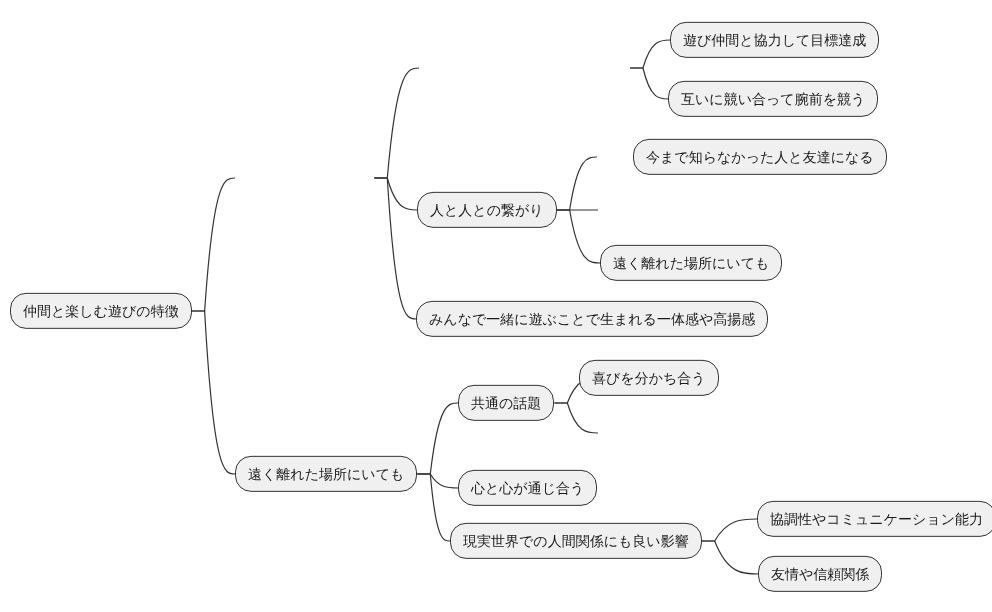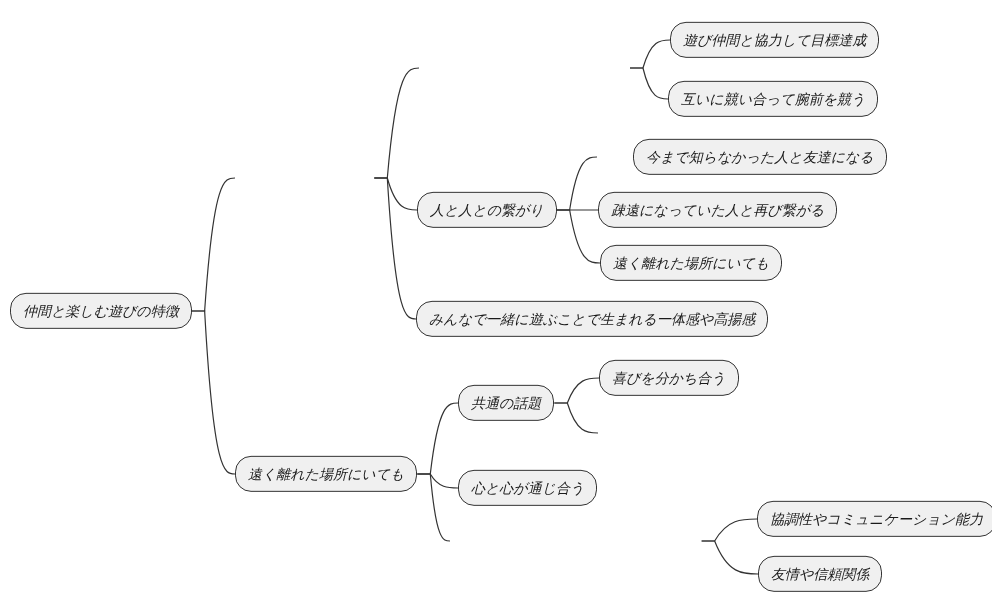--- a/index.html
+++ b/index.html
@@ -28,21 +28,20 @@
     transform:translateY(-50%);
     background:var(--node-fill);
     border:1.4px solid var(--node-border);
     border-radius:16px;
     padding:7px 12px;
     font-size:14px;
     line-height:1.45;
     color:var(--text);
     white-space:nowrap;
     box-sizing:border-box;
-    font-style:italic;
   }
 </style>
 </head>
 <body>
 
 <div class="canvas">
   <svg id="edge-layer" viewBox="0 0 992 612">
       <path d="M 191.640625 311 L 204.640625 311 C 213.7484375 178, 224.37421875 178, 235 178" fill="none" stroke="#333333" stroke-width="1.2"></path>
       <path d="M 191.640625 311 L 204.640625 311 C 213.7484375 474, 224.37421875 474, 235 474" fill="none" stroke="#333333" stroke-width="1.2"></path>
       <path d="M 374.3125 178 L 387.3125 178 C 396.81875 68, 407.909375 68, 419 68" fill="none" stroke="#333333" stroke-width="1.2"></path>
@@ -62,20 +61,20 @@
       <path d="M 701.640625 541 L 714.640625 541 C 727.6484375 574, 742.82421875 574, 758 574" fill="none" stroke="#333333" stroke-width="1.2"></path>
     </svg>
 
   <div class="node" id="n-root" style="left:10px;  top:311px">仲間と楽しむ遊びの特徴</div>
   <div class="node" id="n-distant" style="left:235px; top:474px">遠く離れた場所にいても</div>
   <div class="node" id="n-connections" style="left:417px; top:210px">人と人との繋がり</div>
   <div class="node" id="n-unity" style="left:416px; top:319px">みんなで一緒に遊ぶことで生まれる一体感や高揚感</div>
   <div class="node" id="n-coop" style="left:670px; top:40px">遊び仲間と協力して目標達成</div>
   <div class="node" id="n-compete" style="left:668px; top:99px">互いに競い合って腕前を競う</div>
   <div class="node" id="n-new_friends" style="left:633px; top:157px">今まで知らなかった人と友達になる</div>
-  <div class="node" id="n-reconnect" style="left:598px; top:210px">疎遠になっていた人と再び繋がる</div>
   <div class="node" id="n-family" style="left:600px; top:263px">遠く離れた場所にいても</div>
   <div class="node" id="n-topics" style="left:458px; top:403px">共通の話題</div>
-  <div class="node" id="n-share_joy" style="left:599px; top:378px">喜びを分かち合う</div>
+  <div class="node" id="n-share_joy" style="left:579px; top:378px">喜びを分かち合う</div>
   <div class="node" id="n-hearts" style="left:458px; top:488px">心と心が通じ合う</div>
+  <div class="node" id="n-real_world" style="left:450px; top:541px">現実世界での人間関係にも良い影響</div>
   <div class="node" id="n-communication" style="left:757px; top:519px">協調性やコミュニケーション能力</div>
   <div class="node" id="n-trust" style="left:758px; top:574px">友情や信頼関係</div>
 </div>
 
 </body></html>

